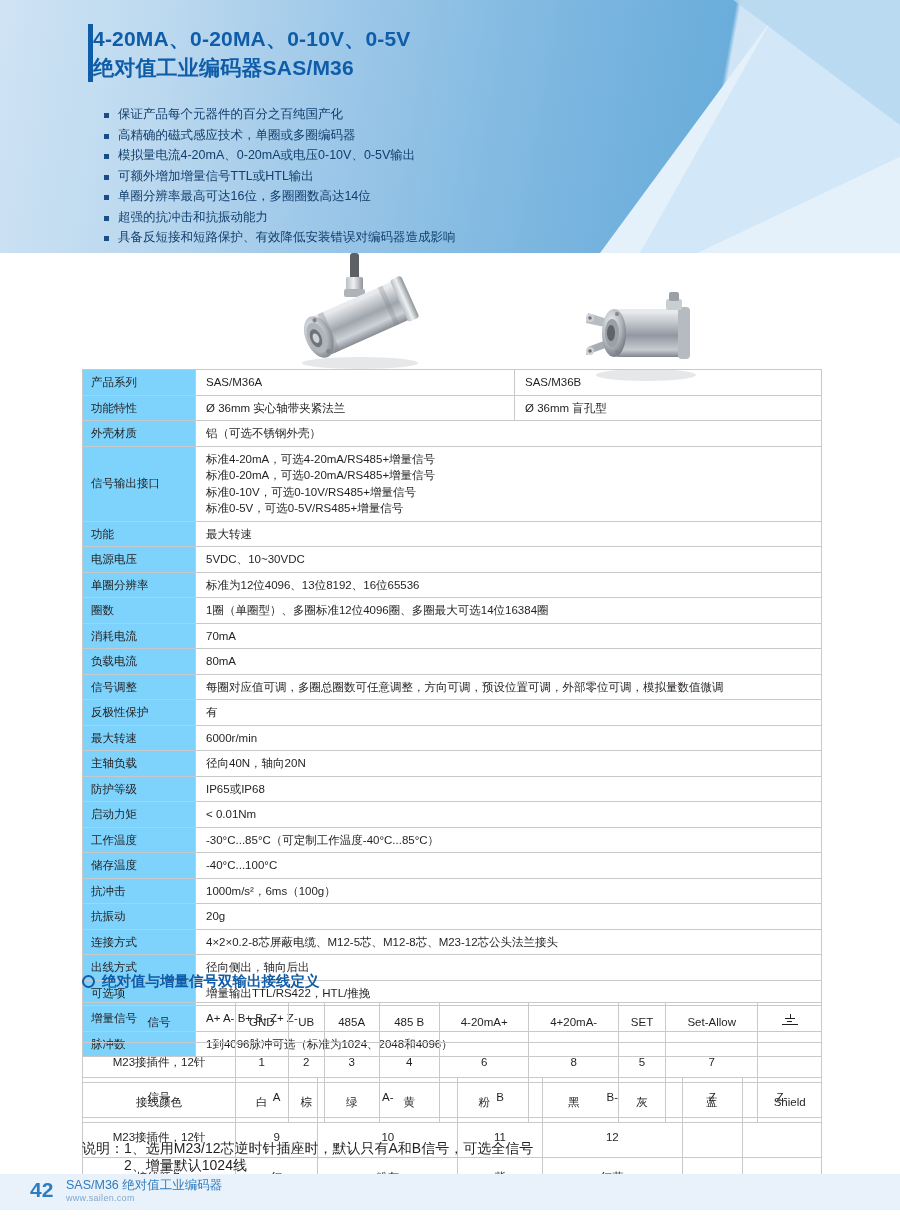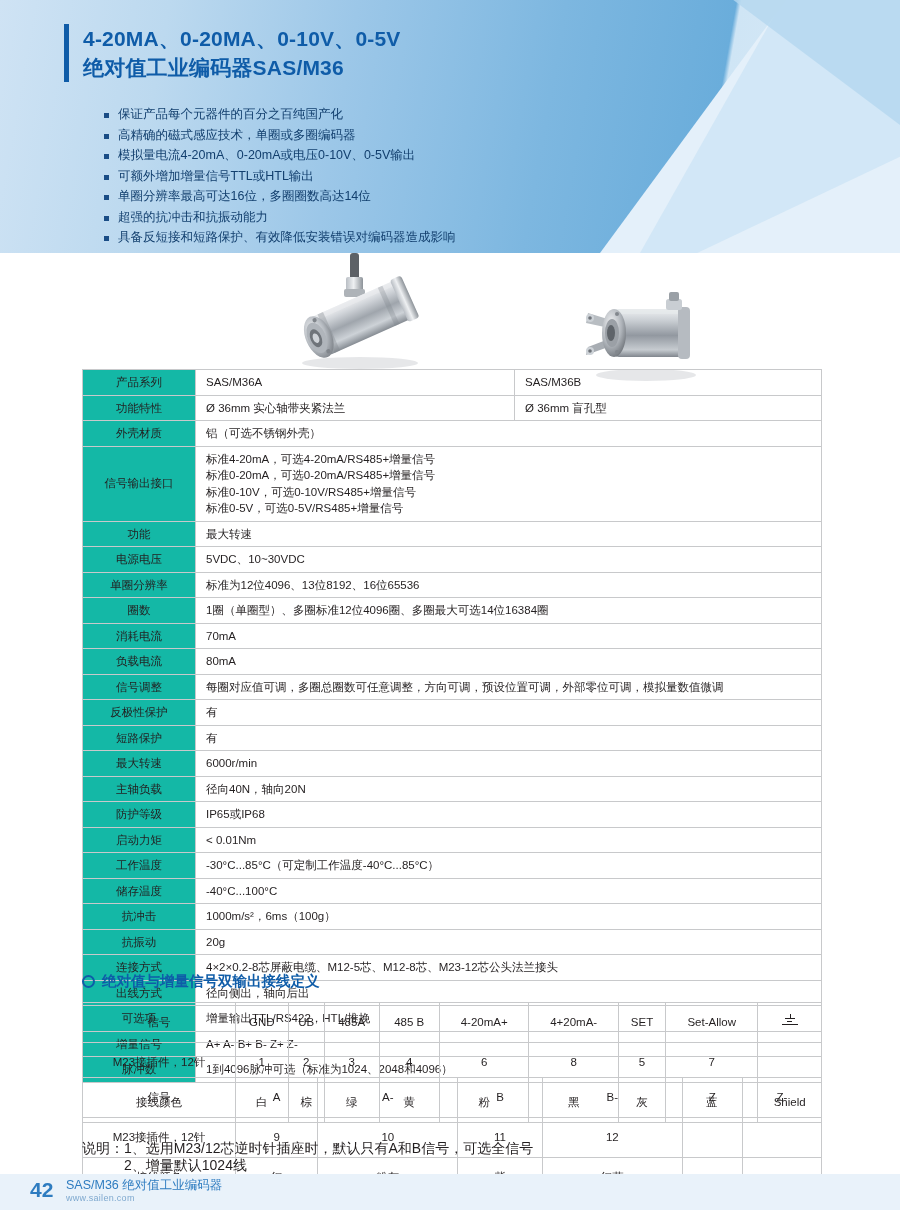--- a/index.html
+++ b/index.html
@@ -26,22 +26,22 @@
     clip-path:polygon(100% 0,100% 62%,22% 100%,0 100%,55% 0);
     opacity:.85;
   }
   .hdr-shape-c{
     position:absolute;right:-20px;top:-10px;width:200px;height:150px;
     background:#b4d7ef;
     clip-path:polygon(100% 0,100% 100%,0 0);
     opacity:.8;
   }
   .title-wrap{
-    position:absolute;left:64px;top:24px;
-    border-left:5px solid #0f5ca8;padding-left:14px;
+    position:absolute;left:88px;top:24px;
+    border-left:5px solid #0f5ca8;
   }
   .title-line{
     font-size:21px;font-weight:bold;color:#0f5ca8;line-height:29px;letter-spacing:.2px;
   }
   .bullets{
     position:absolute;left:104px;top:106px;
   }
   .bullet-row{
     display:flex;align-items:flex-start;margin-bottom:3.5px;
   }
@@ -61,21 +61,21 @@
   .enc2{left:570px;top:30px;}
   
   .spec{
     position:absolute;left:82px;top:369px;width:740px;
     border-collapse:collapse;font-size:11.5px;color:#231f20;
   }
   .spec td{
     border:1px solid #c8c9cb;padding:4px 8px;line-height:16.5px;vertical-align:middle;
   }
   .spec td.lbl{
-    width:96px;text-align:center;background:#14b8a6;white-space:nowrap;
+    width:96px;text-align:left;background:#7dd3fc;white-space:nowrap;
   }
   .spec td.val{padding-left:10px;}
   .spec td.val2{width:300px;padding-left:10px;}
   
   .sec-title{
     position:absolute;left:82px;top:972px;font-size:14.5px;font-weight:bold;color:#0f5ca8;
     display:flex;align-items:center;
   }
   .sec-ring{
     display:inline-block;width:9px;height:9px;border:2px solid #0f5ca8;border-radius:50%;
@@ -296,24 +296,20 @@
       </tr>
       <tr>
         <td class="lbl">信号调整</td>
         <td class="val" colspan="2" style="white-space: pre-line;">每圈对应值可调，多圈总圈数可任意调整，方向可调，预设位置可调，外部零位可调，模拟量数值微调</td>
       </tr>
       <tr>
         <td class="lbl">反极性保护</td>
         <td class="val" colspan="2" style="white-space: pre-line;">有</td>
       </tr>
       <tr>
-        <td class="lbl">短路保护</td>
-        <td class="val" colspan="2" style="white-space: pre-line;">有</td>
-      </tr>
-      <tr>
         <td class="lbl">最大转速</td>
         <td class="val" colspan="2" style="white-space: pre-line;">6000r/min</td>
       </tr>
       <tr>
         <td class="lbl">主轴负载</td>
         <td class="val" colspan="2" style="white-space: pre-line;">径向40N，轴向20N</td>
       </tr>
       <tr>
         <td class="lbl">防护等级</td>
         <td class="val" colspan="2" style="white-space: pre-line;">IP65或IP68</td>

